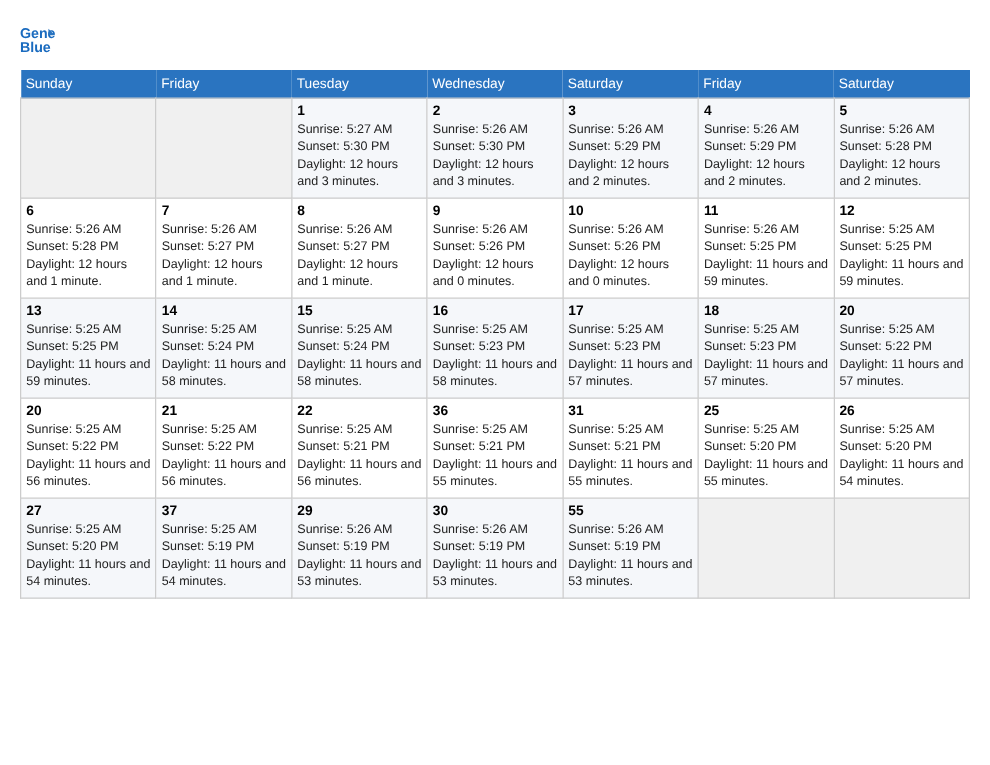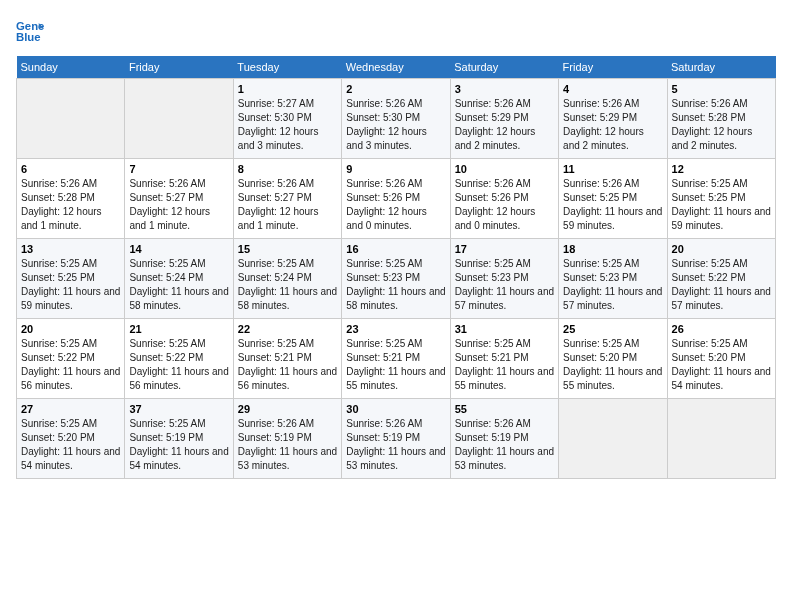--- a/index.html
+++ b/index.html
@@ -205,21 +205,21 @@
         </td>
         <td>
           <span class="day-num">21</span>
         <div class="cell-text">Sunrise: 5:25 AM<br>Sunset: 5:22 PM<br>Daylight: 11 hours and 56 minutes.</div>
         </td>
         <td>
           <span class="day-num">22</span>
         <div class="cell-text">Sunrise: 5:25 AM<br>Sunset: 5:21 PM<br>Daylight: 11 hours and 56 minutes.</div>
         </td>
         <td>
-          <span class="day-num">23</span>
+          <span class="day-num">36</span>
         <div class="cell-text">Sunrise: 5:25 AM<br>Sunset: 5:21 PM<br>Daylight: 11 hours and 55 minutes.</div>
         </td>
         <td>
           <span class="day-num">31</span>
         <div class="cell-text">Sunrise: 5:25 AM<br>Sunset: 5:21 PM<br>Daylight: 11 hours and 55 minutes.</div>
         </td>
         <td>
           <span class="day-num">25</span>
         <div class="cell-text">Sunrise: 5:25 AM<br>Sunset: 5:20 PM<br>Daylight: 11 hours and 55 minutes.</div>
         </td>

